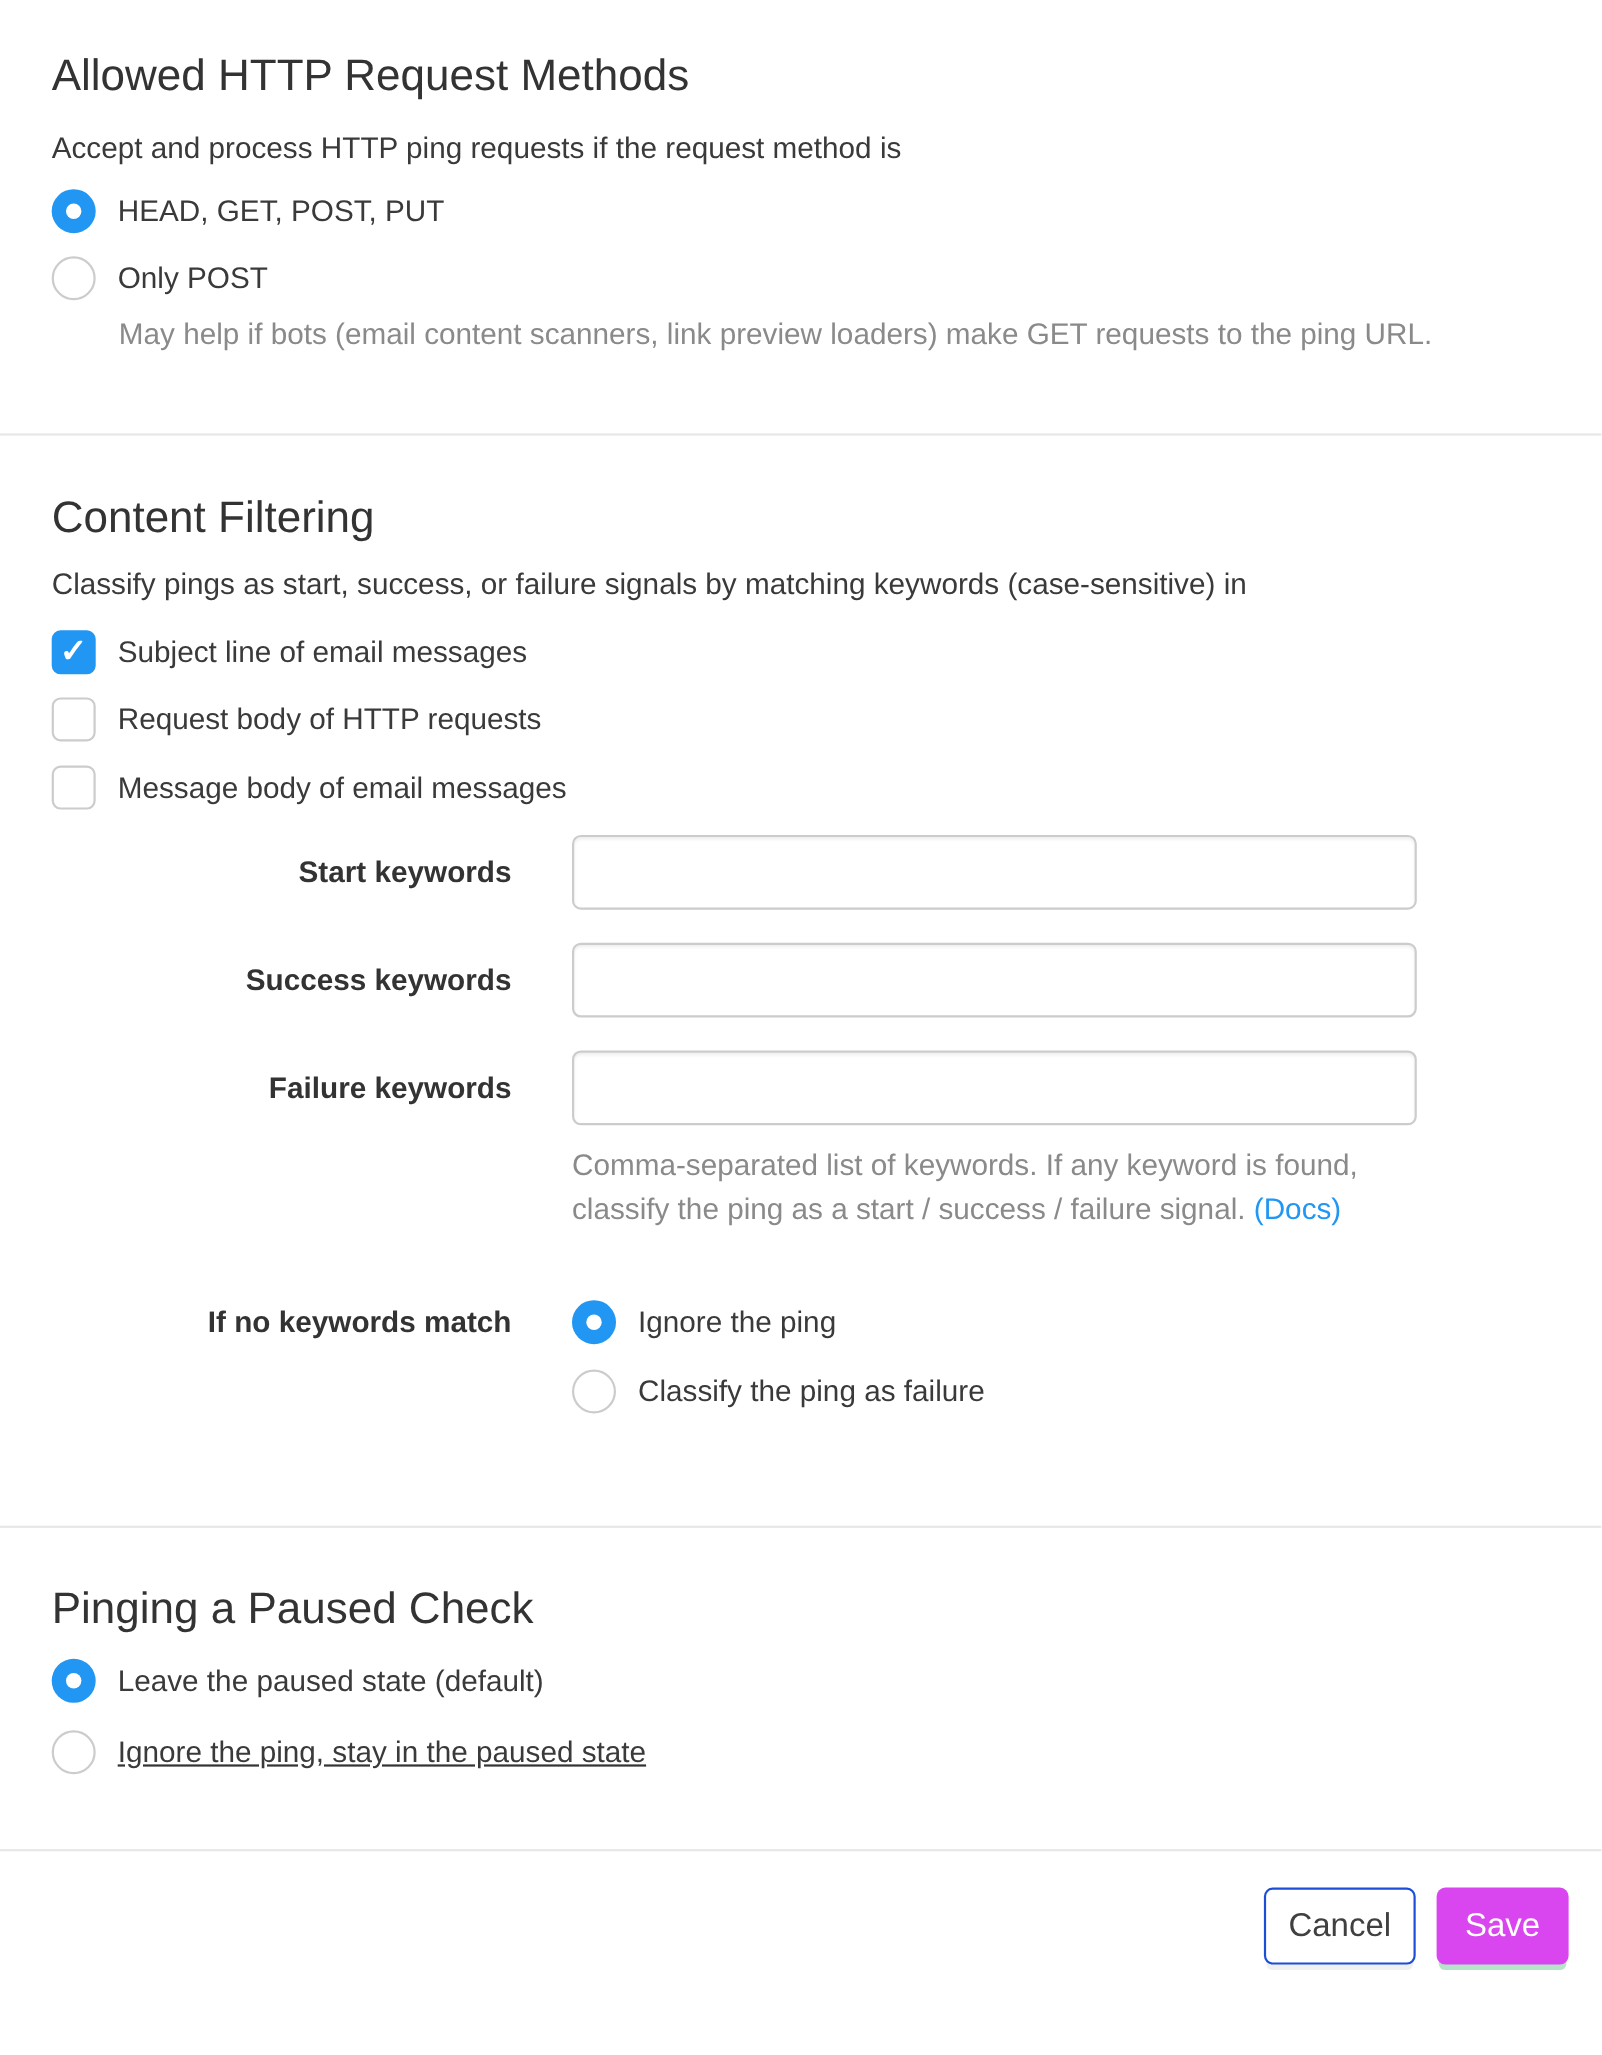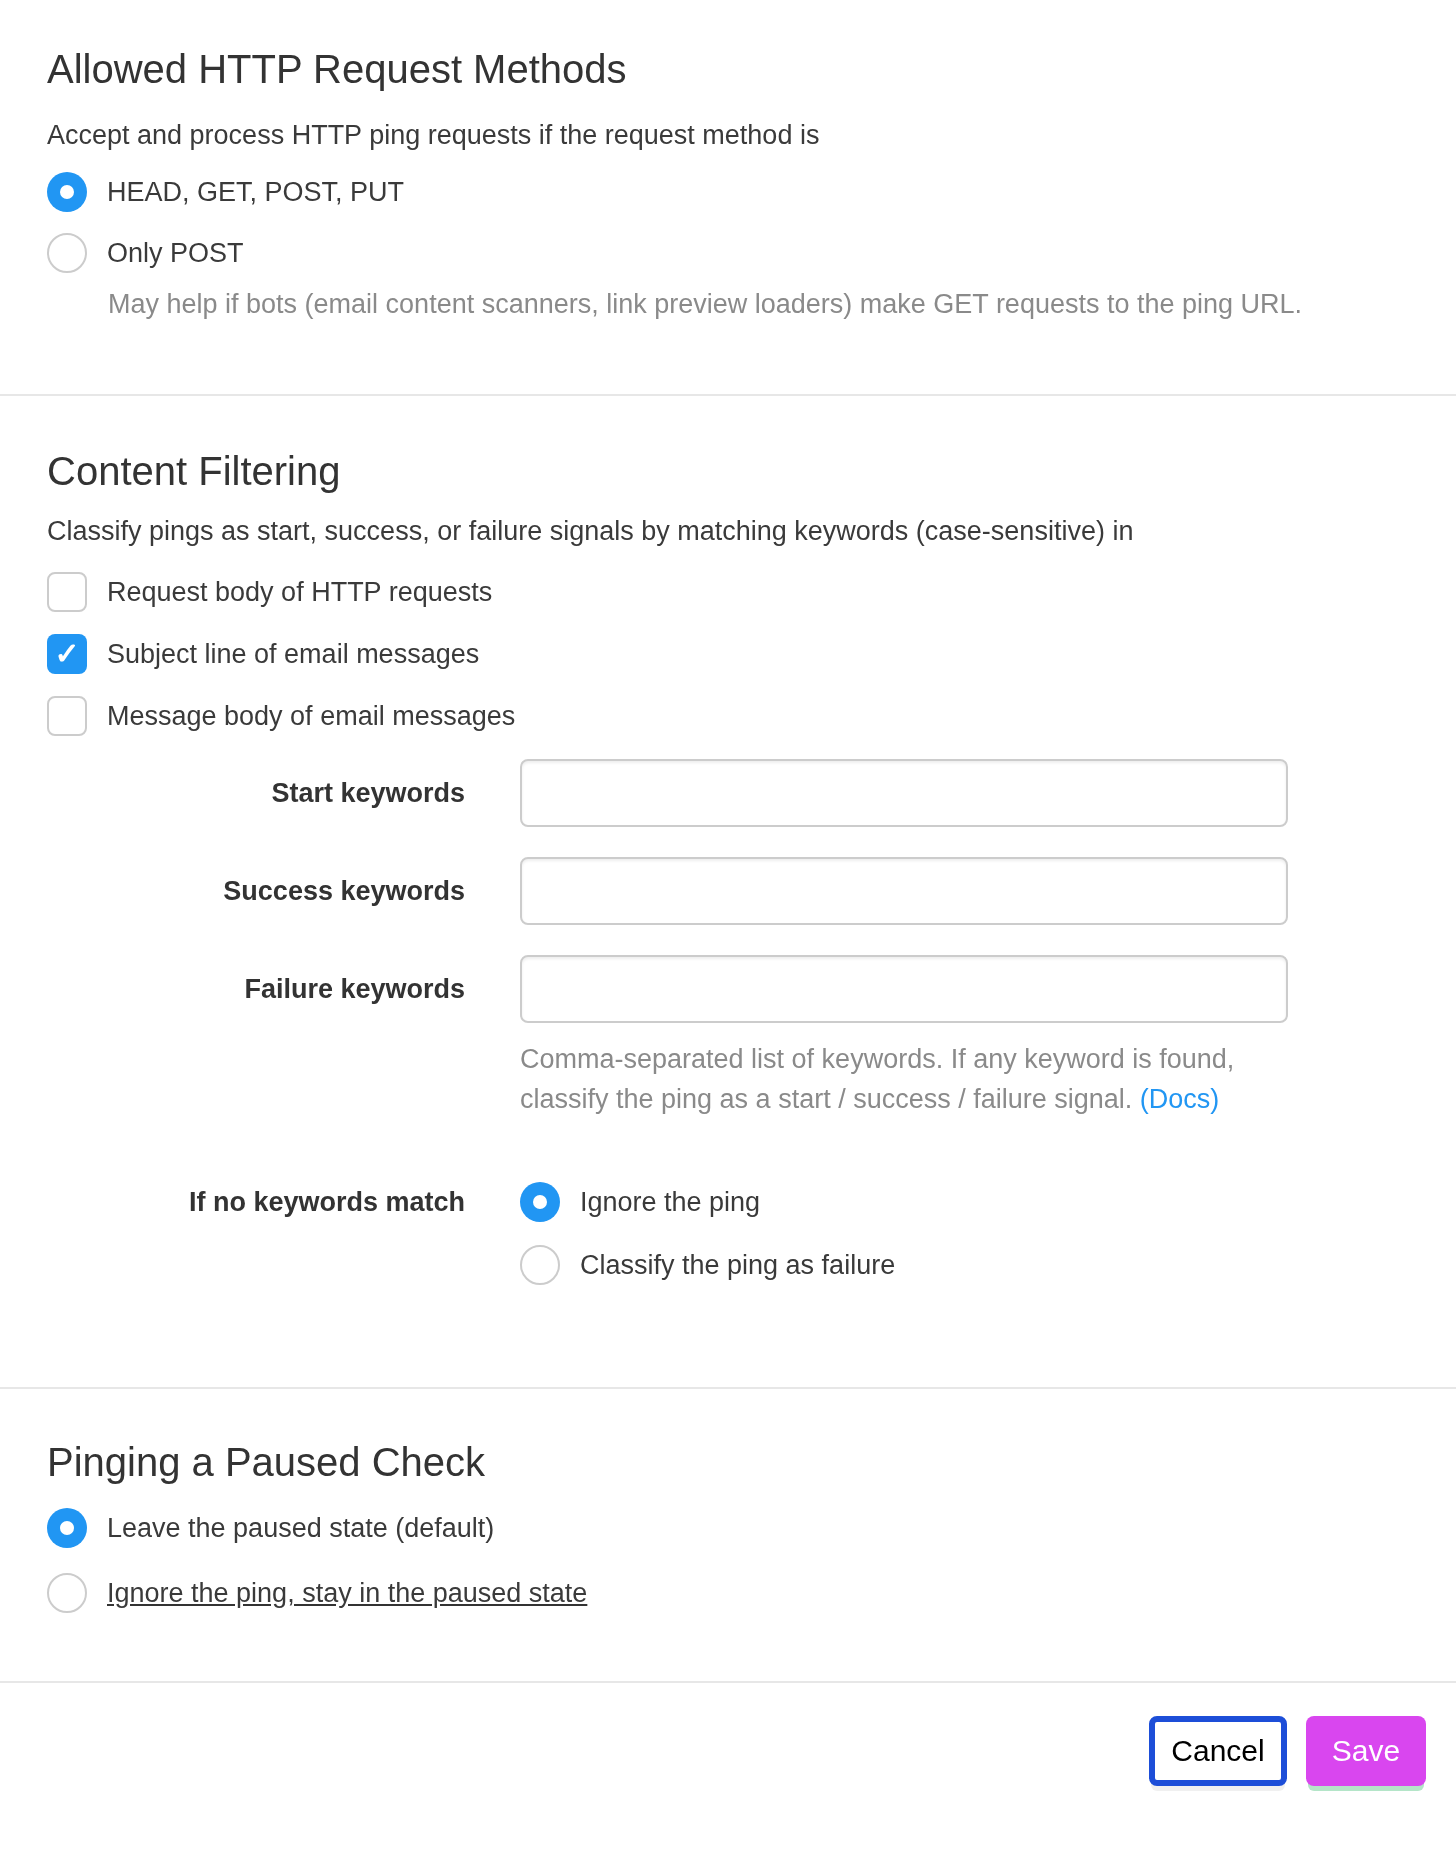--- a/index.html
+++ b/index.html
@@ -123,22 +123,22 @@
     font-size: 30px;
     border-radius: 8px;
     cursor: pointer;
     display: inline-flex;
     align-items: center;
     justify-content: center;
   }
   .btn-cancel {
     width: 138px;
     background: #ffffff;
-    border: 6px solid #1d4ed8;
-    color: #000000;
+    border: 2px solid #1d4ed8;
+    color: #404040;
     box-shadow: 0 7px 0 -2px rgba(0,0,0,0.06);
   }
   .btn-save {
     width: 120px;
     background: #d946ef;
     border: none;
     color: #ffffff;
     box-shadow: 0 7px 0 -2px rgba(40,180,98,0.35);
   }
 
@@ -184,28 +184,28 @@
 
   <div class="helper indented mt-help-1">May help if bots (email content scanners, link preview loaders) make GET requests to the ping URL.</div>
 </div>
 
 <hr class="divider mt-hr-1">
 
 <div class="section">
   <h2 class="section-title mt-title-2">Content Filtering</h2>
   <div class="section-desc mt-desc-2">Classify pings as start, success, or failure signals by matching keywords (case-sensitive) in</div>
 
+  <div class="choice-row mt-check">
+    <span class="ctrl checkbox on"></span>
+    <span class="choice-label">Subject line of email messages</span>
+  </div>
+
   <div class="choice-row mt-check-1">
     <span class="ctrl checkbox"></span>
     <span class="choice-label">Request body of HTTP requests</span>
-  </div>
-
-  <div class="choice-row mt-check">
-    <span class="ctrl checkbox on"></span>
-    <span class="choice-label">Subject line of email messages</span>
   </div>
 
   <div class="choice-row mt-check">
     <span class="ctrl checkbox"></span>
     <span class="choice-label">Message body of email messages</span>
   </div>
 
   <div class="form-row mt-form-1">
     <div class="form-label">Start keywords</div>
     <div class="form-ctrl">

